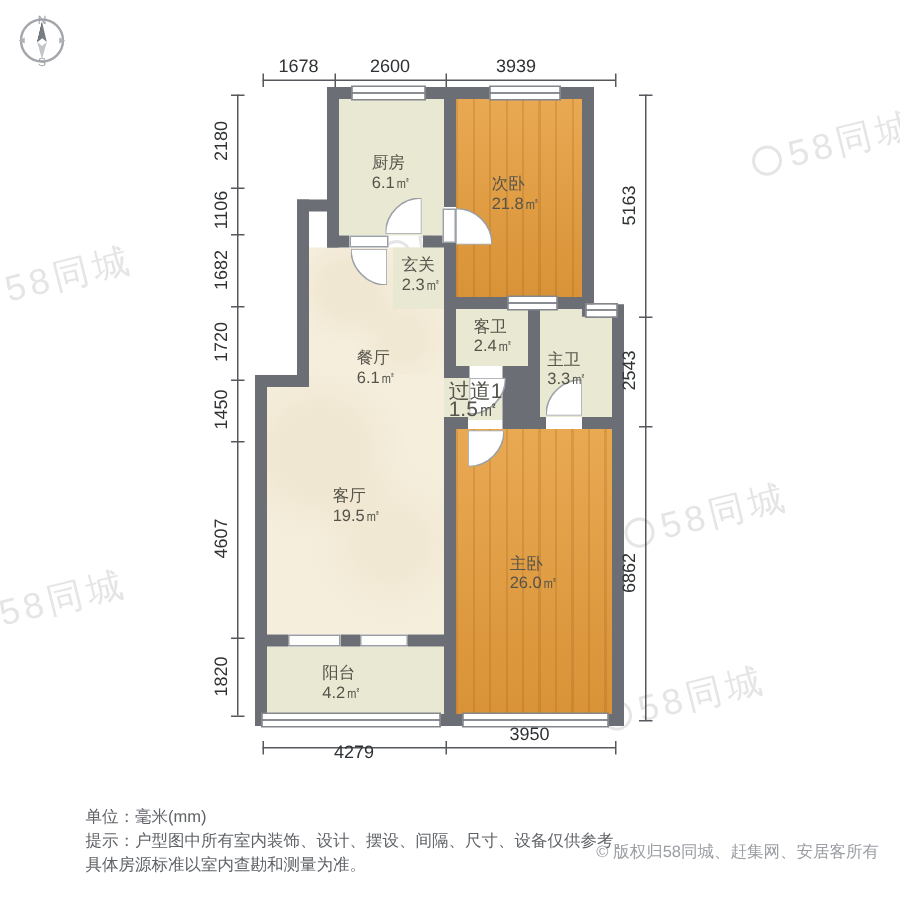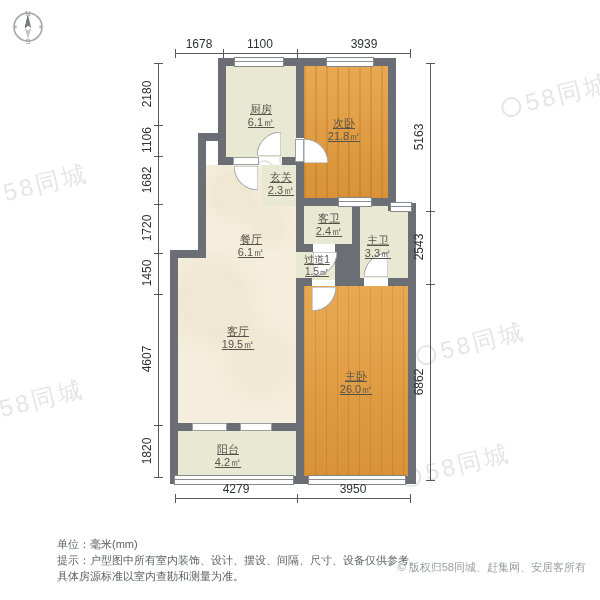--- a/index.html
+++ b/index.html
@@ -8,21 +8,21 @@
   .abs{position:absolute;}
   .wall{position:absolute;background:#6b6e74;}
   .floor{position:absolute;}
   .floor-warm{background:#f5eedd;background-image:radial-gradient(circle at 30% 30%, rgba(220,200,160,.18) 0 18%, transparent 40%),radial-gradient(circle at 70% 65%, rgba(220,200,160,.15) 0 15%, transparent 38%);}
   .floor-cool{background:#e9e8d3;}
   .floor-wood{background:#e19a3c;background-image:repeating-linear-gradient(90deg, rgba(146,86,18,.20) 0 1.5px, transparent 1.5px 11px),linear-gradient(180deg, rgba(255,214,150,.25), rgba(170,100,25,.15));}
   .win{position:absolute;background:linear-gradient(to bottom,#fff 0 40%,#8a8d92 40% 55%,#fff 55% 100%);border:1px solid #84878c;box-sizing:border-box;}
   .win-s{position:absolute;background:#fdfdfb;border:1px solid #9a9da1;box-sizing:border-box;}
   .leaf{position:absolute;background:#fff;border:1px solid #9aa0a6;box-sizing:border-box;}
   .door{position:absolute;}
-  .room-label{position:absolute;transform:translate(-50%,0);text-align:center;color:#55534a;font-size:11px;line-height:13px;white-space:nowrap;text-decoration:underline;}
+  .room-label{position:absolute;transform:translate(-50%,0);text-align:left;color:#55534a;font-size:11px;line-height:13px;white-space:nowrap;}
   .room-label .nm{display:block;}
   .room-label .ar{display:block;}
   .dimline{position:absolute;background:#55585c;}
   .tick{position:absolute;background:#55585c;}
   .dim-label{position:absolute;font-size:12px;color:#2f3235;transform:translate(-50%,-50%);white-space:nowrap;}
   .dim-label.vert{transform:translate(-50%,-50%) rotate(-90deg);}
   .wm{position:absolute;color:#c6c6c6;opacity:.45;font-size:24px;letter-spacing:3px;transform:rotate(-14deg);white-space:nowrap;}
   .wm::before{content:"";display:inline-block;width:16px;height:16px;border:2.5px solid currentColor;border-radius:50%;margin-right:5px;vertical-align:-2px;}
   .foot{position:absolute;font-size:11px;color:#5f6266;white-space:nowrap;}
   .copyright{position:absolute;font-size:11px;color:#9b9ea3;white-space:nowrap;text-align:right;}
@@ -135,21 +135,21 @@
     <span class="ar">6.1㎡</span>
   </div>
   <div class="room-label" style="left:329px;top:212px">
     <span class="nm">客卫</span>
     <span class="ar">2.4㎡</span>
   </div>
   <div class="room-label" style="left:378px;top:234px">
     <span class="nm">主卫</span>
     <span class="ar">3.3㎡</span>
   </div>
-  <div class="room-label" style="left:317px;top:254px;font-size:10px;line-height:12px">
+  <div class="room-label" style="left:317px;top:254px;font-size:14px;line-height:12px">
     <span class="nm">过道1</span>
     <span class="ar">1.5㎡</span>
   </div>
   <div class="room-label" style="left:238px;top:325px">
     <span class="nm">客厅</span>
     <span class="ar">19.5㎡</span>
   </div>
   <div class="room-label" style="left:356px;top:370px">
     <span class="nm">主卧</span>
     <span class="ar">26.0㎡</span>
@@ -158,22 +158,22 @@
     <span class="nm">阳台</span>
     <span class="ar">4.2㎡</span>
   </div>
 
   <div class="dimline" style="left:175px;top:53px;width:235px;height:1px"></div>
   <div class="tick" style="left:175px;top:49px;width:1px;height:9px"></div>
   <div class="tick" style="left:223px;top:49px;width:1px;height:9px"></div>
   <div class="tick" style="left:297px;top:49px;width:1px;height:9px"></div>
   <div class="tick" style="left:410px;top:49px;width:1px;height:9px"></div>
   <span class="dim-label" style="left:199px;top:44px">1678</span>
-  <span class="dim-label" style="left:260px;top:44px">1100</span>
-  <span class="dim-label" style="left:364px;top:44px">3939</span>
+  <span class="dim-label" style="left:260px;top:44px">2600</span>
+  <span class="dim-label" style="left:344px;top:44px">3939</span>
 
   <div class="dimline" style="left:158px;top:63px;width:1px;height:414px"></div>
   <div class="tick" style="left:154px;top:63px;width:9px;height:1px"></div>
   <div class="tick" style="left:154px;top:125px;width:9px;height:1px"></div>
   <div class="tick" style="left:154px;top:156px;width:9px;height:1px"></div>
   <div class="tick" style="left:154px;top:204px;width:9px;height:1px"></div>
   <div class="tick" style="left:154px;top:253px;width:9px;height:1px"></div>
   <div class="tick" style="left:154px;top:294px;width:9px;height:1px"></div>
   <div class="tick" style="left:154px;top:425px;width:9px;height:1px"></div>
   <div class="tick" style="left:154px;top:477px;width:9px;height:1px"></div>
@@ -191,21 +191,21 @@
   <div class="tick" style="left:426px;top:284px;width:9px;height:1px"></div>
   <div class="tick" style="left:426px;top:480px;width:9px;height:1px"></div>
   <span class="dim-label vert" style="left:419px;top:137px">5163</span>
   <span class="dim-label vert" style="left:419px;top:247px">2543</span>
   <span class="dim-label vert" style="left:419px;top:382px">6862</span>
 
   <div class="dimline" style="left:175px;top:498px;width:235px;height:1px"></div>
   <div class="tick" style="left:175px;top:494px;width:1px;height:9px"></div>
   <div class="tick" style="left:297px;top:494px;width:1px;height:9px"></div>
   <div class="tick" style="left:410px;top:494px;width:1px;height:9px"></div>
-  <span class="dim-label" style="left:236px;top:489px">4279</span>
+  <span class="dim-label" style="left:236px;top:501px">4279</span>
   <span class="dim-label" style="left:353px;top:489px">3950</span>
 
   <div class="foot" style="left:57px;top:537px">单位：毫米(mm)</div>
   <div class="foot" style="left:57px;top:569px">具体房源标准以室内查勘和测量为准。</div>
   <div class="foot" style="left:57px;top:553px">提示：户型图中所有室内装饰、设计、摆设、间隔、尺寸、设备仅供参考。</div>
   <div class="copyright" style="right:14px;top:560px">
     <span>©</span>
     <span>版权归58同城、赶集网、安居客所有</span>
   </div>
 

